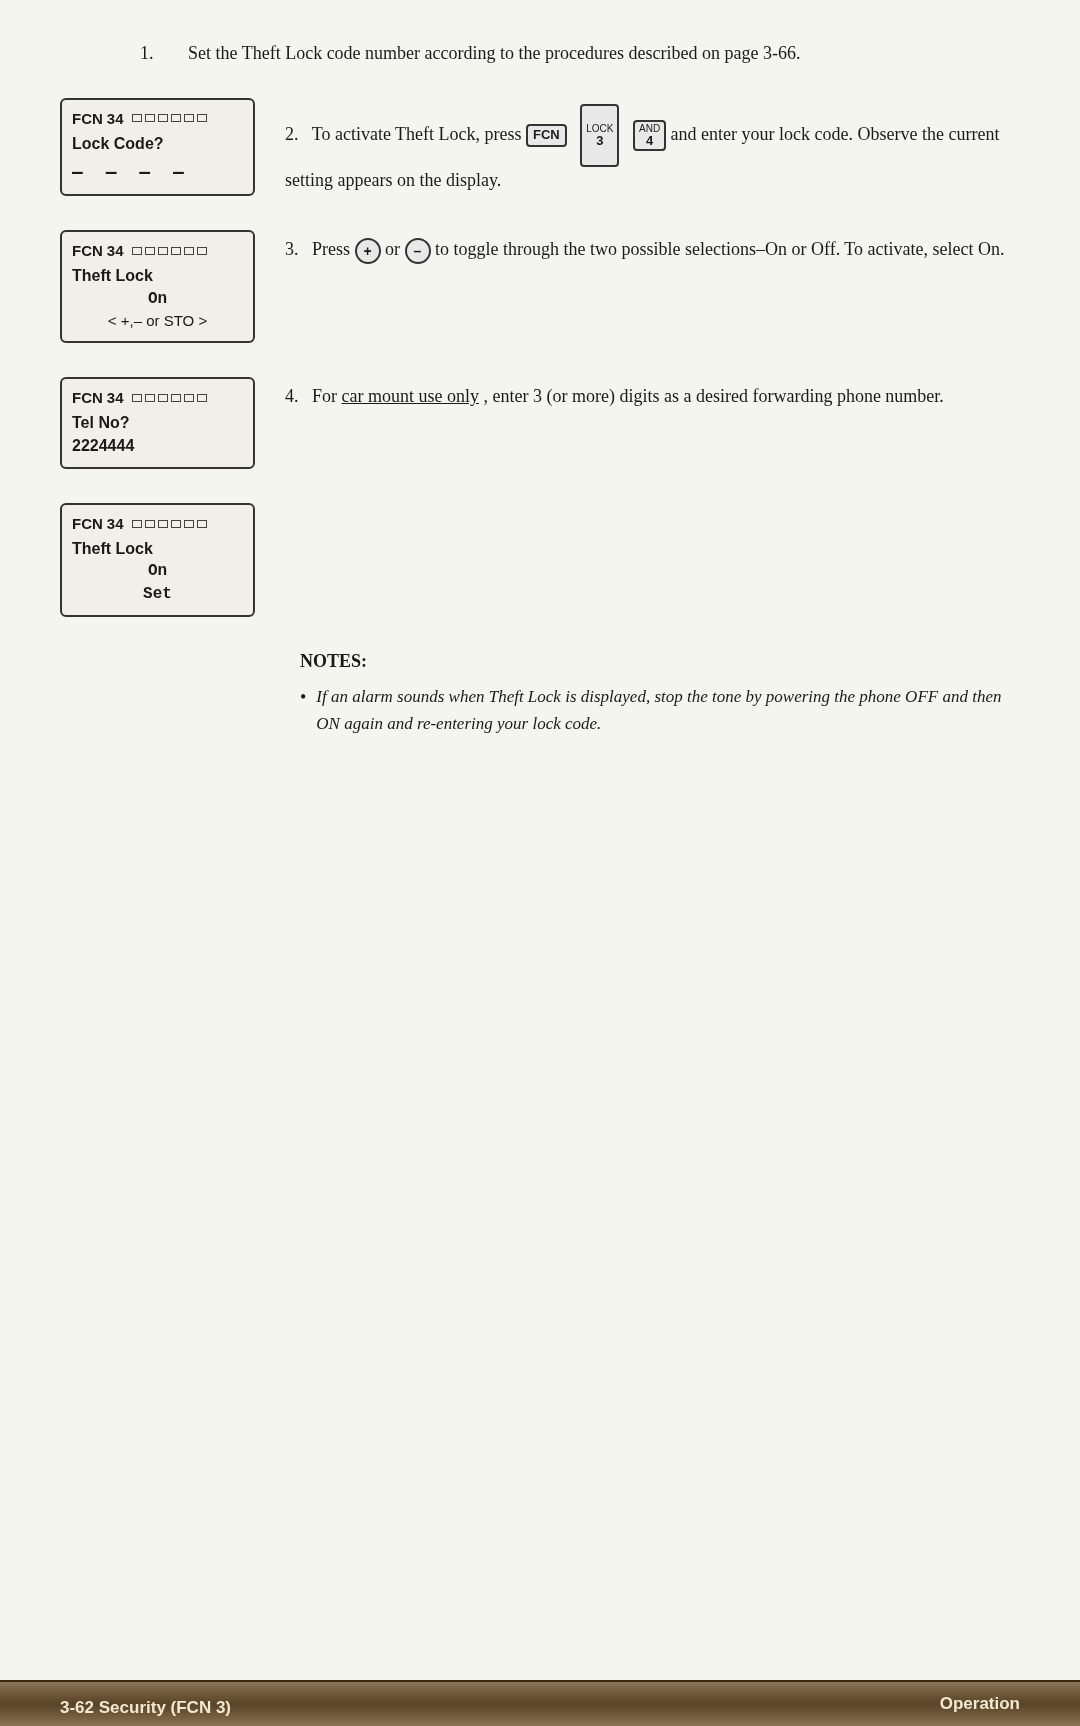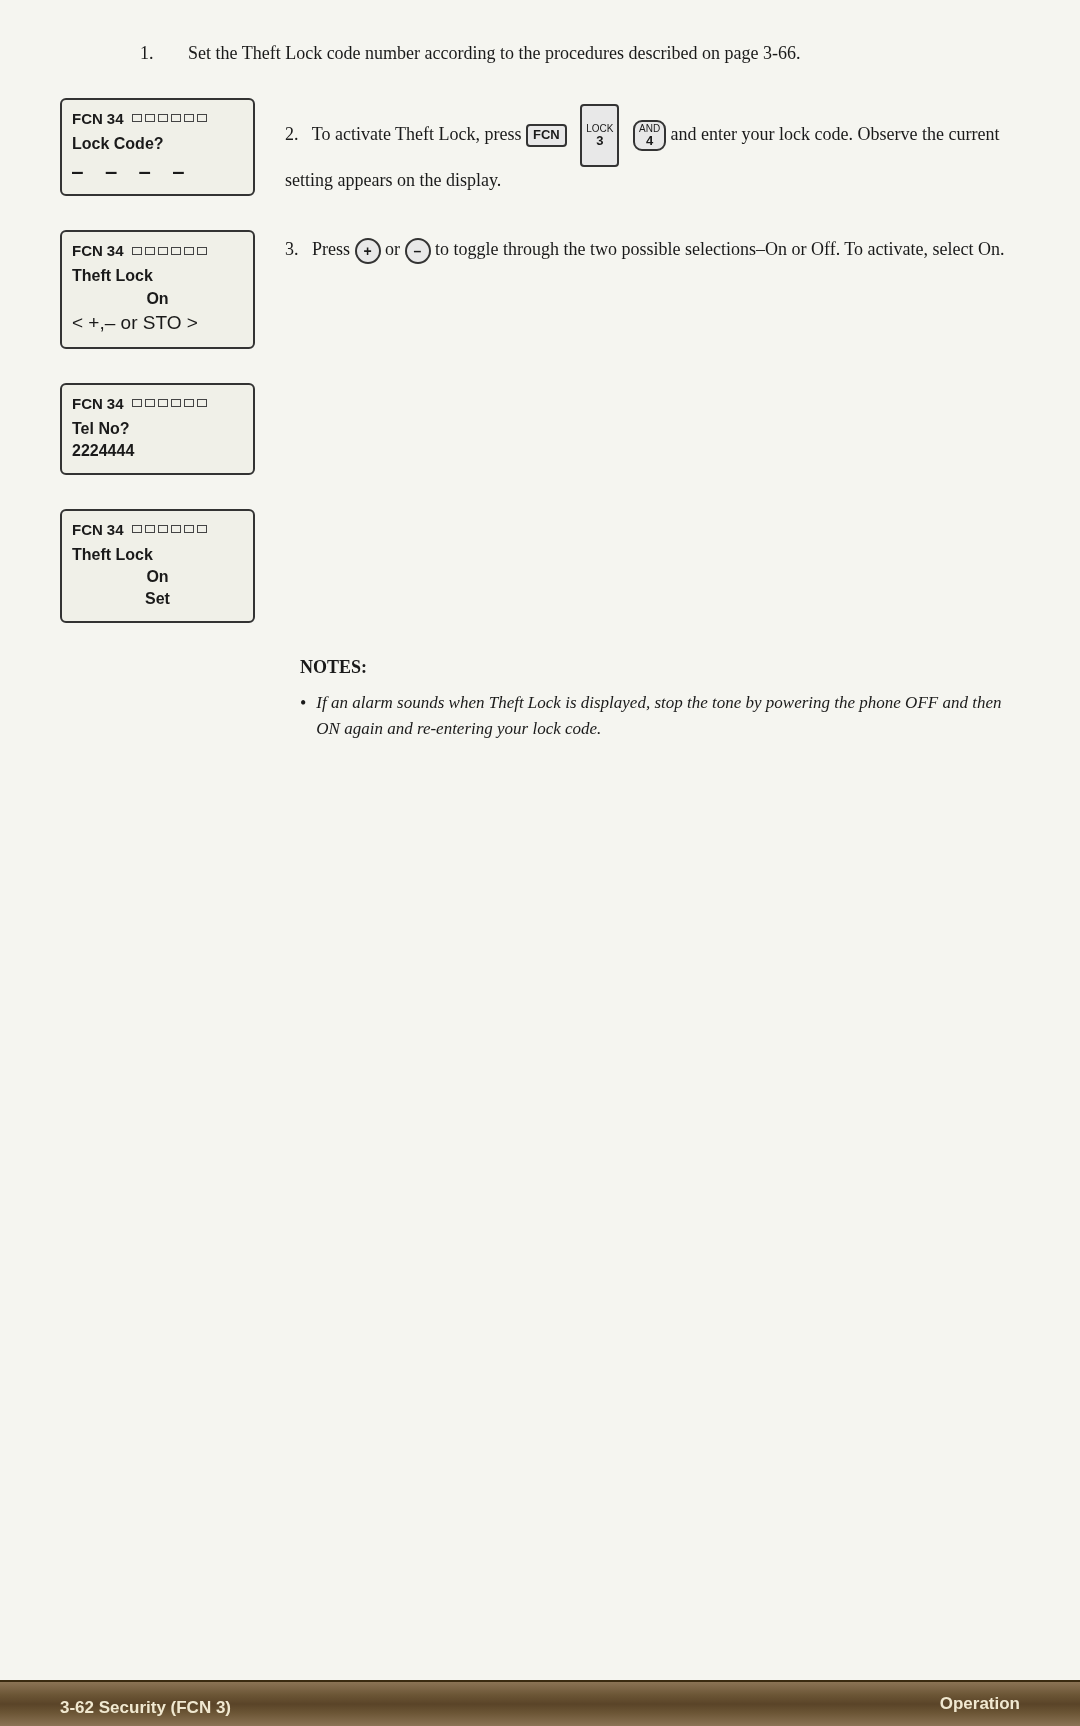--- a/index.html
+++ b/index.html
@@ -69,24 +69,26 @@
 
     .lcd-line1 {
       font-weight: bold;
       font-size: 16px;
     }
 
     .lcd-line2 {
       font-weight: bold;
       font-size: 16px;
       text-align: center;
+      font-family: Liberation Mono, monospace;
     }
 
     .lcd-line3 {
-      font-size: 19px;
+      font-size: 15px;
+      text-align: center;
     }
 
     .lcd-dash {
       letter-spacing: 6px;
       font-size: 18px;
       font-weight: bold;
       margin-top: 4px;
       font-family: monospace;
     }
 
@@ -277,21 +279,21 @@
     <div class="step-num-text">
       <span>2.&nbsp;&nbsp;</span>
       <span>To activate Theft Lock, press </span>
       <span class="btn-inline">FCN</span>
       <span>&nbsp;</span>
       <span class="btn-inline" style="font-size:12px; flex-direction:column; padding:17px 4px; line-height:1.1; min-width:30px;">
         <span style="font-size:10px; font-weight:normal;">LOCK</span>
         <span style="font-size:13px;">3</span>
       </span>
       <span>&nbsp;</span>
-      <span class="btn-inline" style="font-size:12px; flex-direction:column; padding:1px 4px; line-height:1.1; min-width:30px;border-radius:9px;">
+      <span class="btn-inline" style="font-size:12px; flex-direction:column; padding:1px 4px; line-height:1.1; min-width:30px;">
         <span style="font-size:10px; font-weight:normal;">AND</span>
         <span style="font-size:13px;">4</span>
       </span>
       <span> and enter your lock code. Observe the current setting appears on the display.</span>
     </div>
   </div>
 
   <div class="display-step">
     <div class="lcd-box">
       <div class="lcd-header">
@@ -330,20 +332,26 @@
           <span class="lcd-dot"></span>
           <span class="lcd-dot"></span>
           <span class="lcd-dot"></span>
           <span class="lcd-dot"></span>
           <span class="lcd-dot"></span>
         </div>
       </div>
       <div class="lcd-line1">Tel No?</div>
       <div class="lcd-line1">2224444</div>
     </div>
+    <div class="step-num-text">
+      <span>4.&nbsp;&nbsp;</span>
+      <span>For </span>
+      <span class="underline">car mount use only</span>
+      <span>, enter 3 (or more) digits as a desired forwarding phone number.</span>
+    </div>
   </div>
 
   <div class="display-step">
     <div class="lcd-box">
       <div class="lcd-header">
         <span class="fcn">FCN</span>
         <span class="num34">34</span>
         <div class="lcd-dots">
           <span class="lcd-dot"></span>
           <span class="lcd-dot"></span>

